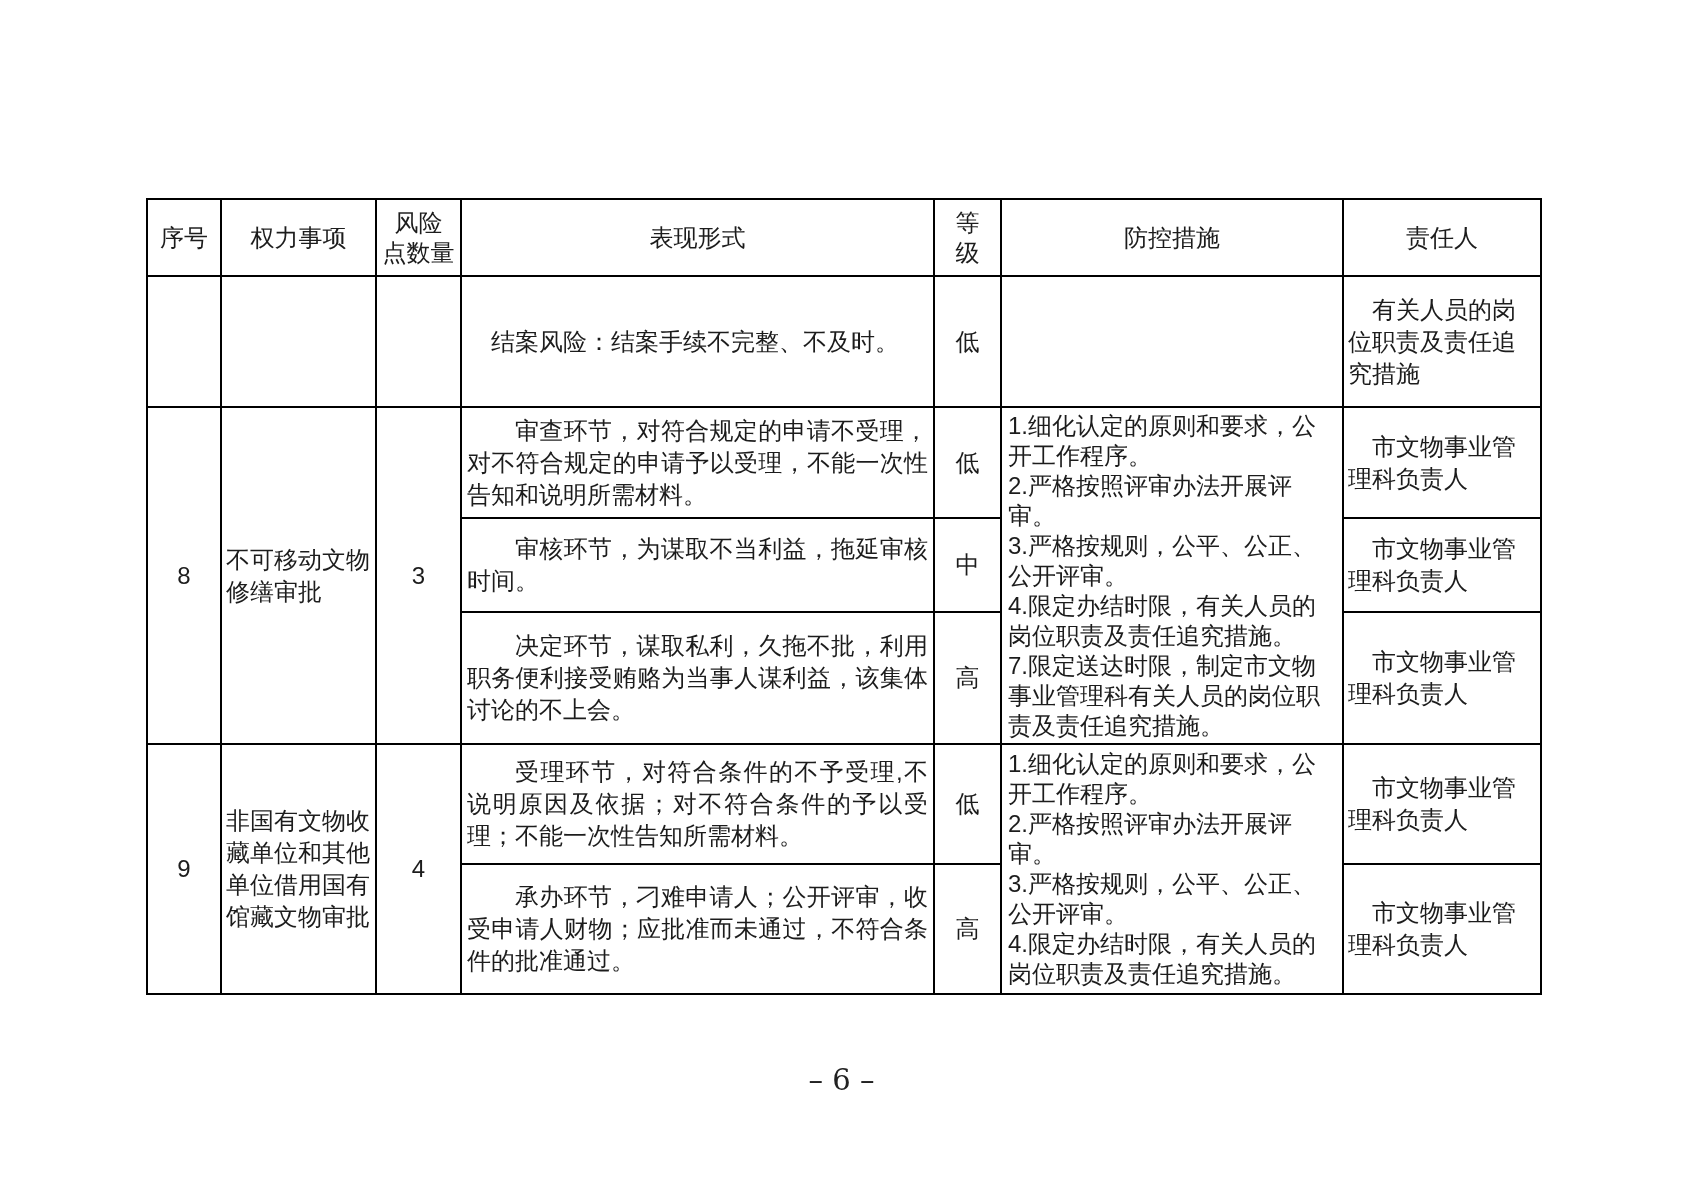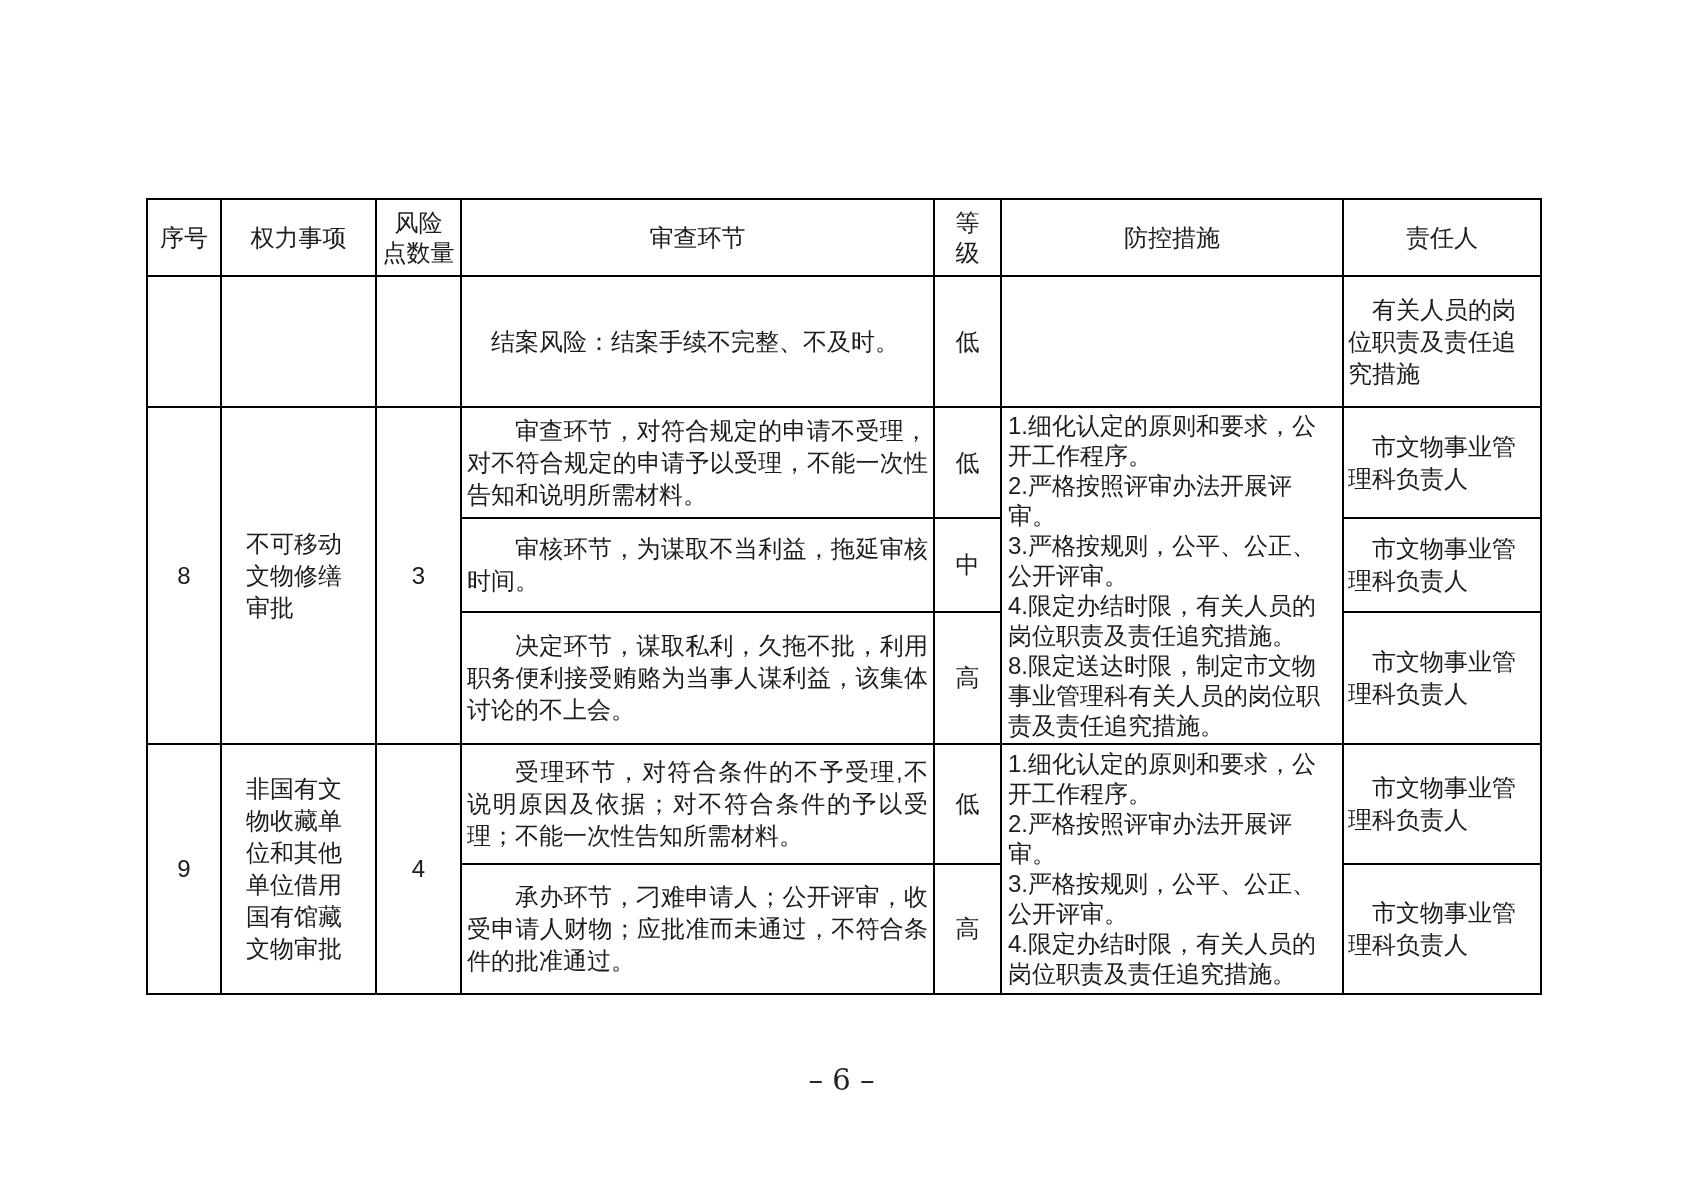--- a/index.html
+++ b/index.html
@@ -34,21 +34,21 @@
     white-space: pre-line;
     line-height: 30px;
     padding: 2px 2px;
   }
   .c-seq, .c-count, .c-level {
     text-align: center;
     padding: 2px 2px;
   }
   .c-power {
     text-align: left;
-    padding: 2px 24px;
+    padding: 2px 4px;
   }
   .c-manif {
     text-align: justify;
     text-indent: 2em;
     padding: 4px 5px;
   }
   .c-manif.single-line {
     text-indent: 1em;
     text-align: left;
     margin-left: 20px;
@@ -88,21 +88,21 @@
     <col style="width:67px">
     <col style="width:342px">
     <col style="width:198px">
   </colgroup>
   <thead>
     <tr style="height:77px">
       <th>序号</th>
       <th>权力事项</th>
       <th>风险
 点数量</th>
-      <th>审查环节</th>
+      <th>表现形式</th>
       <th>等
 级</th>
       <th>防控措施</th>
       <th>责任人</th>
     </tr>
   </thead>
   <tbody>
 
     <tr style="height:131px">
       <td class="c-seq"></td>
@@ -118,21 +118,21 @@
       <td class="c-seq" rowspan="3">8</td>
       <td class="c-power" rowspan="3">不可移动文物修缮审批</td>
       <td class="c-count" rowspan="3">3</td>
       <td class="c-manif">审查环节，对符合规定的申请不受理，对不符合规定的申请予以受理，不能一次性告知和说明所需材料。</td>
       <td class="c-level">低</td>
       <td class="c-measures" rowspan="3">
         <div class="m-line">1.细化认定的原则和要求，公开工作程序。</div>
         <div class="m-line">2.严格按照评审办法开展评审。</div>
         <div class="m-line">3.严格按规则，公平、公正、公开评审。</div>
         <div class="m-line">4.限定办结时限，有关人员的岗位职责及责任追究措施。</div>
-        <div class="m-line">8.限定送达时限，制定市文物事业管理科有关人员的岗位职责及责任追究措施。</div>
+        <div class="m-line">7.限定送达时限，制定市文物事业管理科有关人员的岗位职责及责任追究措施。</div>
       </td>
       <td class="c-owner">市文物事业管理科负责人</td>
     </tr>
 
     <tr style="height:94px">
       <td class="c-manif">审核环节，为谋取不当利益，拖延审核时间。</td>
       <td class="c-level">中</td>
       <td class="c-owner">市文物事业管理科负责人</td>
     </tr>
 

